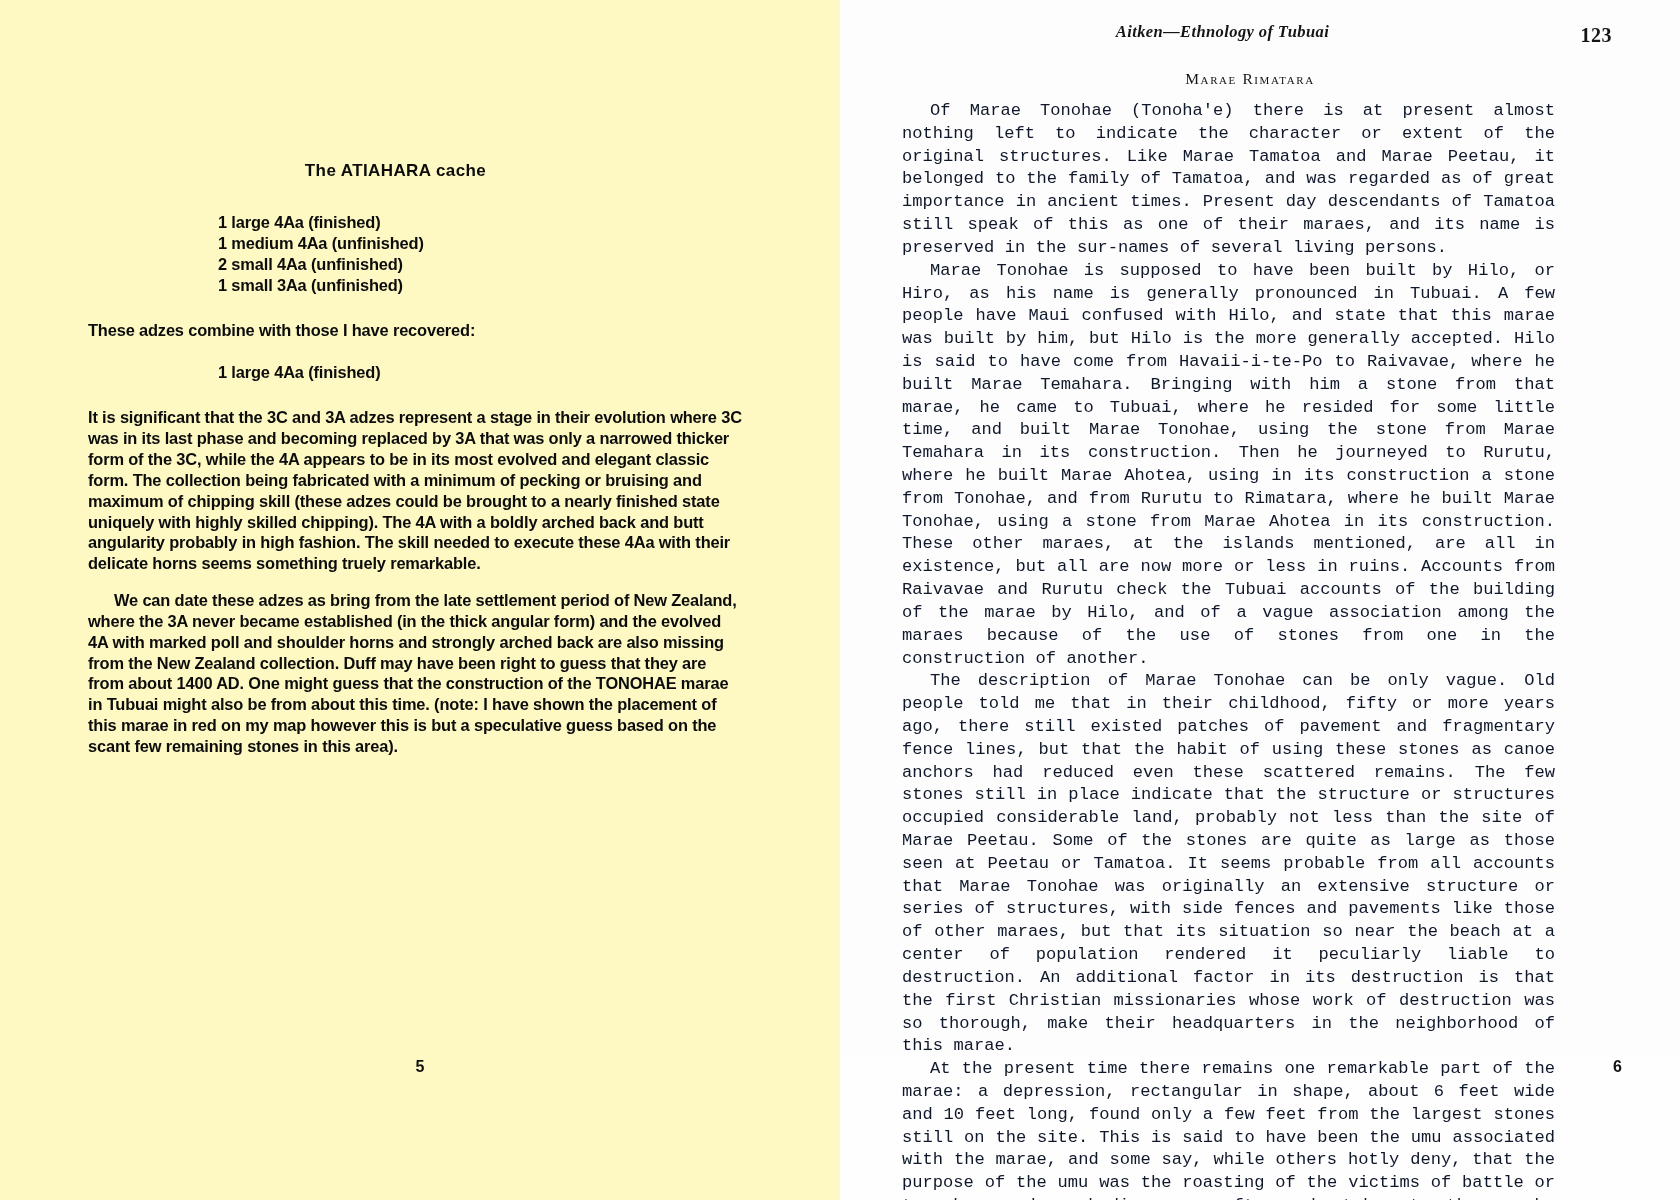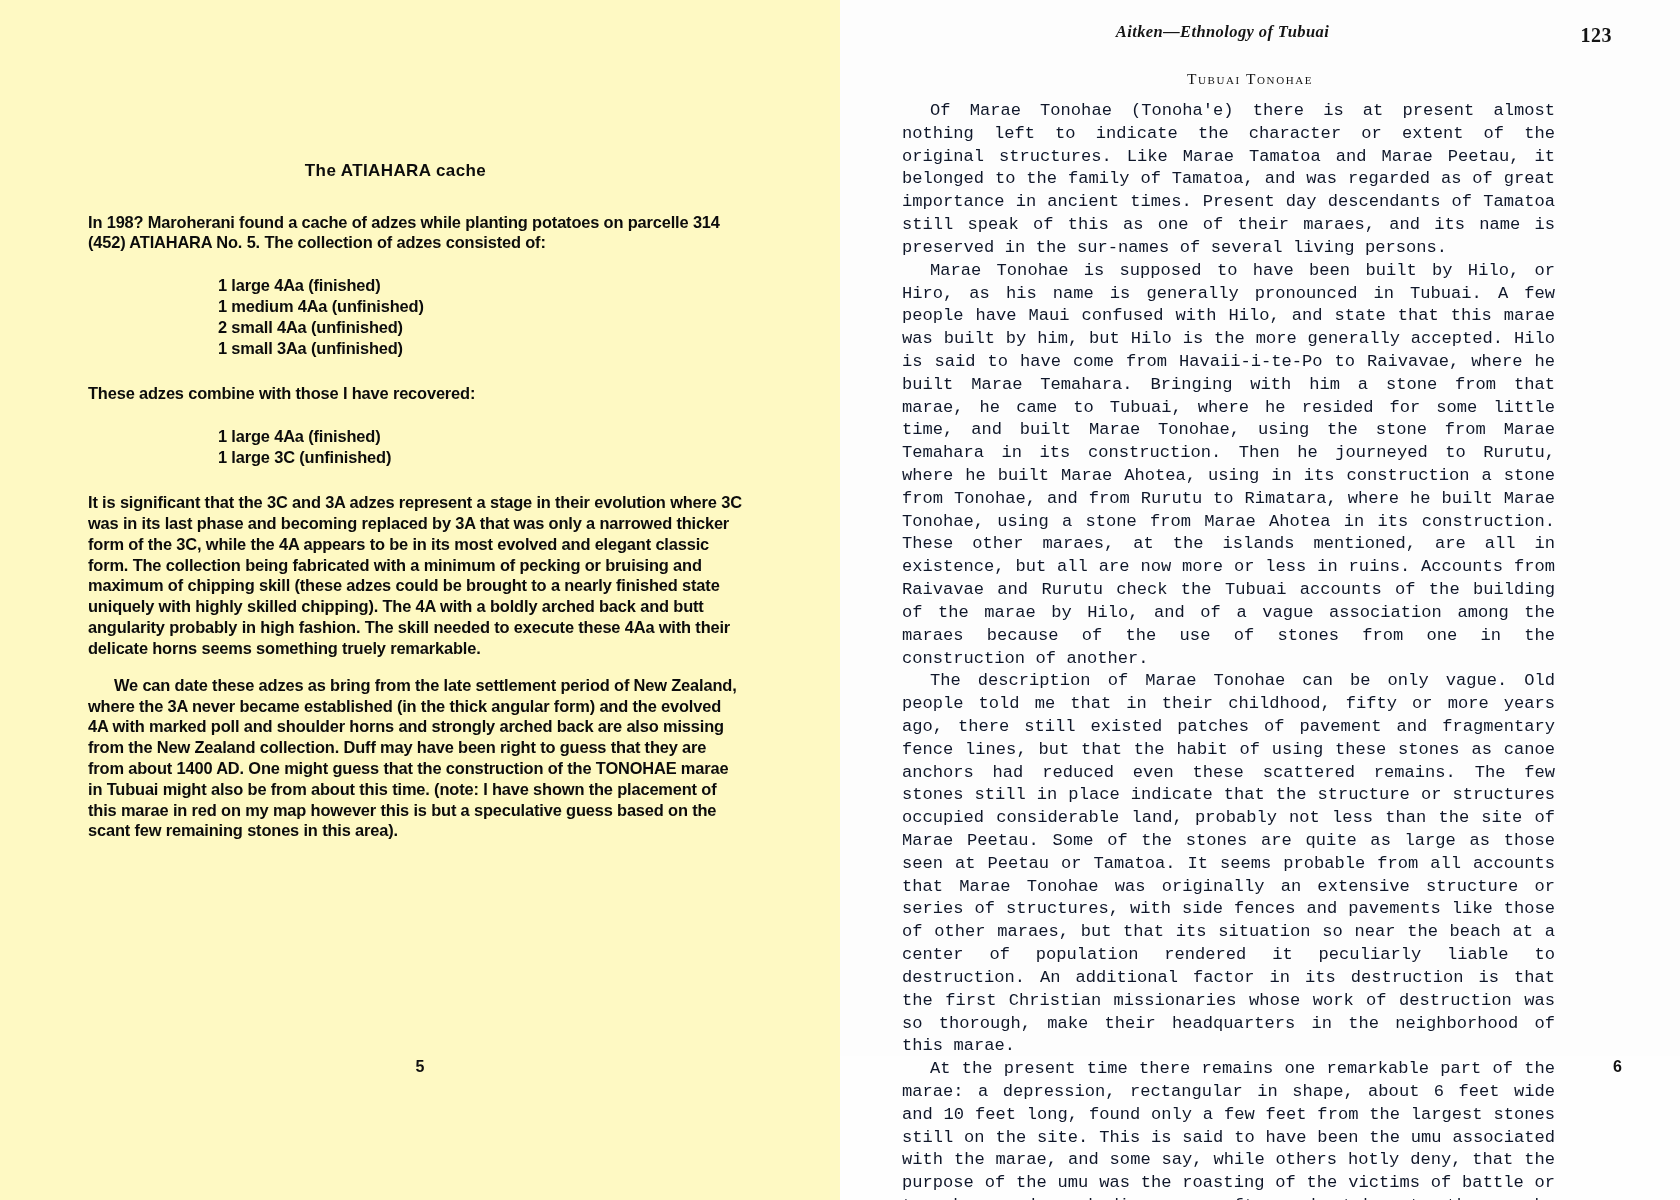--- a/index.html
+++ b/index.html
@@ -158,52 +158,50 @@
 </head>
 <body>
 
 <div class="page">
 
   <div class="left-page">
     <div class="left-body">
 
       <div class="cache-title">The  ATIAHARA  cache</div>
 
-      <p class="left-para">In 198? Maroherani found a cache of adzes while planting potatoes on parcelle 314 (452) ATIAHARA No. 5. The collection of adzes consisted of:</p>
 
       <div class="adze-list">
         <span class="adze-item">1 large 4Aa (finished)</span>
         <span class="adze-item">1 medium 4Aa (unfinished)</span>
         <span class="adze-item">2 small 4Aa (unfinished)</span>
         <span class="adze-item">1 small 3Aa (unfinished)</span>
       </div>
 
       <p class="left-para">These adzes combine with those I have recovered:</p>
 
       <div class="adze-list">
         <span class="adze-item">1 large 4Aa (finished)</span>
-        <span class="adze-item">1 large 3C (unfinished)</span>
       </div>
 
       <p class="left-para tight">It is significant that the 3C and 3A adzes represent a stage in their evolution where 3C was in its last phase and becoming replaced by 3A that was only a narrowed thicker form of the 3C, while the 4A appears to be in its most evolved and elegant classic form. The collection being fabricated with a minimum of pecking or bruising and maximum of chipping skill (these adzes could be brought to a nearly finished state uniquely with highly skilled chipping). The 4A with a boldly arched back and butt angularity probably in high fashion. The skill needed to execute these 4Aa with their delicate horns seems something truely remarkable.</p>
 
       <p class="left-flow" style="text-indent:26px;">We can date these adzes as bring from the late settlement period of New Zealand, where the 3A never became established (in the thick angular form) and the evolved  4A with marked poll and shoulder horns and strongly arched back are also missing from the New Zealand collection. Duff may have been right to guess that they are from about 1400 AD. One might guess that the construction of the TONOHAE marae in Tubuai might also be from about this time. (note: I have shown the placement of this marae in red on my map however this is but a speculative guess based on the scant few remaining stones in this area).</p>
     </div>
 
     <div class="page-num-left">5</div>
   </div>
 
   <div class="right-page">
 
     <div class="running-head">
       <div class="rh-title">Aitken—Ethnology of Tubuai</div>
       <div class="rh-folio">123</div>
     </div>
 
-    <div class="marae-heading">Tubuai Tonohae</div>
+    <div class="marae-heading">Marae Rimatara</div>
 
     <div class="right-column">
       <p>Of Marae Tonohae (Tonoha'e) there is at present almost nothing left to indicate the character or extent of the original structures.  Like Marae Tamatoa and Marae Peetau, it belonged to the family of Tamatoa, and was regarded as of great importance in ancient times.  Present day descendants of Tamatoa still speak of this as one of their maraes, and its name is preserved in the sur-names of several living persons.</p>
       <p>Marae Tonohae is supposed to have been built by Hilo, or Hiro, as his name is generally pronounced in Tubuai.  A few people have Maui confused with Hilo, and state that this marae was built by him, but Hilo is the more generally accepted.  Hilo is said to have come from Havaii-i-te-Po to Raivavae, where he built Marae Temahara.  Bringing with him a stone from that marae, he came to Tubuai, where he resided for some little time, and built Marae Tonohae, using the stone from Marae Temahara in its construction.  Then he journeyed to Rurutu, where he built Marae Ahotea, using in its construction a stone from Tonohae, and from Rurutu to Rimatara, where he built Marae Tonohae, using a stone from Marae Ahotea in its construction.  These other maraes, at the islands mentioned, are all in existence, but all are now more or less in ruins.  Accounts from Raivavae and Rurutu check the Tubuai accounts of the building of the marae by Hilo, and of a vague association among the maraes because of the use of stones from one in the construction of another.</p>
       <p>The description of Marae Tonohae can be only vague.  Old people told me that in their childhood, fifty or more years ago, there still existed patches of pavement and fragmentary fence lines, but that the habit of using these stones as canoe anchors had reduced even these scattered remains.  The few stones still in place indicate that the structure or structures occupied considerable land, probably not less than the site of Marae Peetau.  Some of the stones are quite as large as those seen at Peetau or Tamatoa.  It seems probable from all accounts that Marae Tonohae was originally an extensive structure or series of structures, with side fences and pavements like those of other maraes, but that its situation so near the beach at a center of population rendered it peculiarly liable to destruction.  An additional factor in its destruction is that the first Christian missionaries whose work of destruction was so thorough, make their headquarters in the neighborhood of this marae.</p>
       <p>At the present time there remains one remarkable part of the marae: a depression, rectangular in shape, about 6 feet wide and 10 feet long, found only a few feet from the largest stones still on the site.  This is said to have been the umu associated with the marae, and some say, while others hotly deny, that the purpose of the umu was the roasting of the victims of battle or treachery, whose bodies were afterwards taken to the nearby maraes and eaten.  One other such depression was found still littered with old umu stones at the roots of the grass and undergrowth.  There are no maraes in its immediate neighborhood, but there is no need to assume that in former times there may not have been, as the land has been cultivated for generations.</p>
     </div>
   </div>
 
   <div class="folio-num">6</div>

